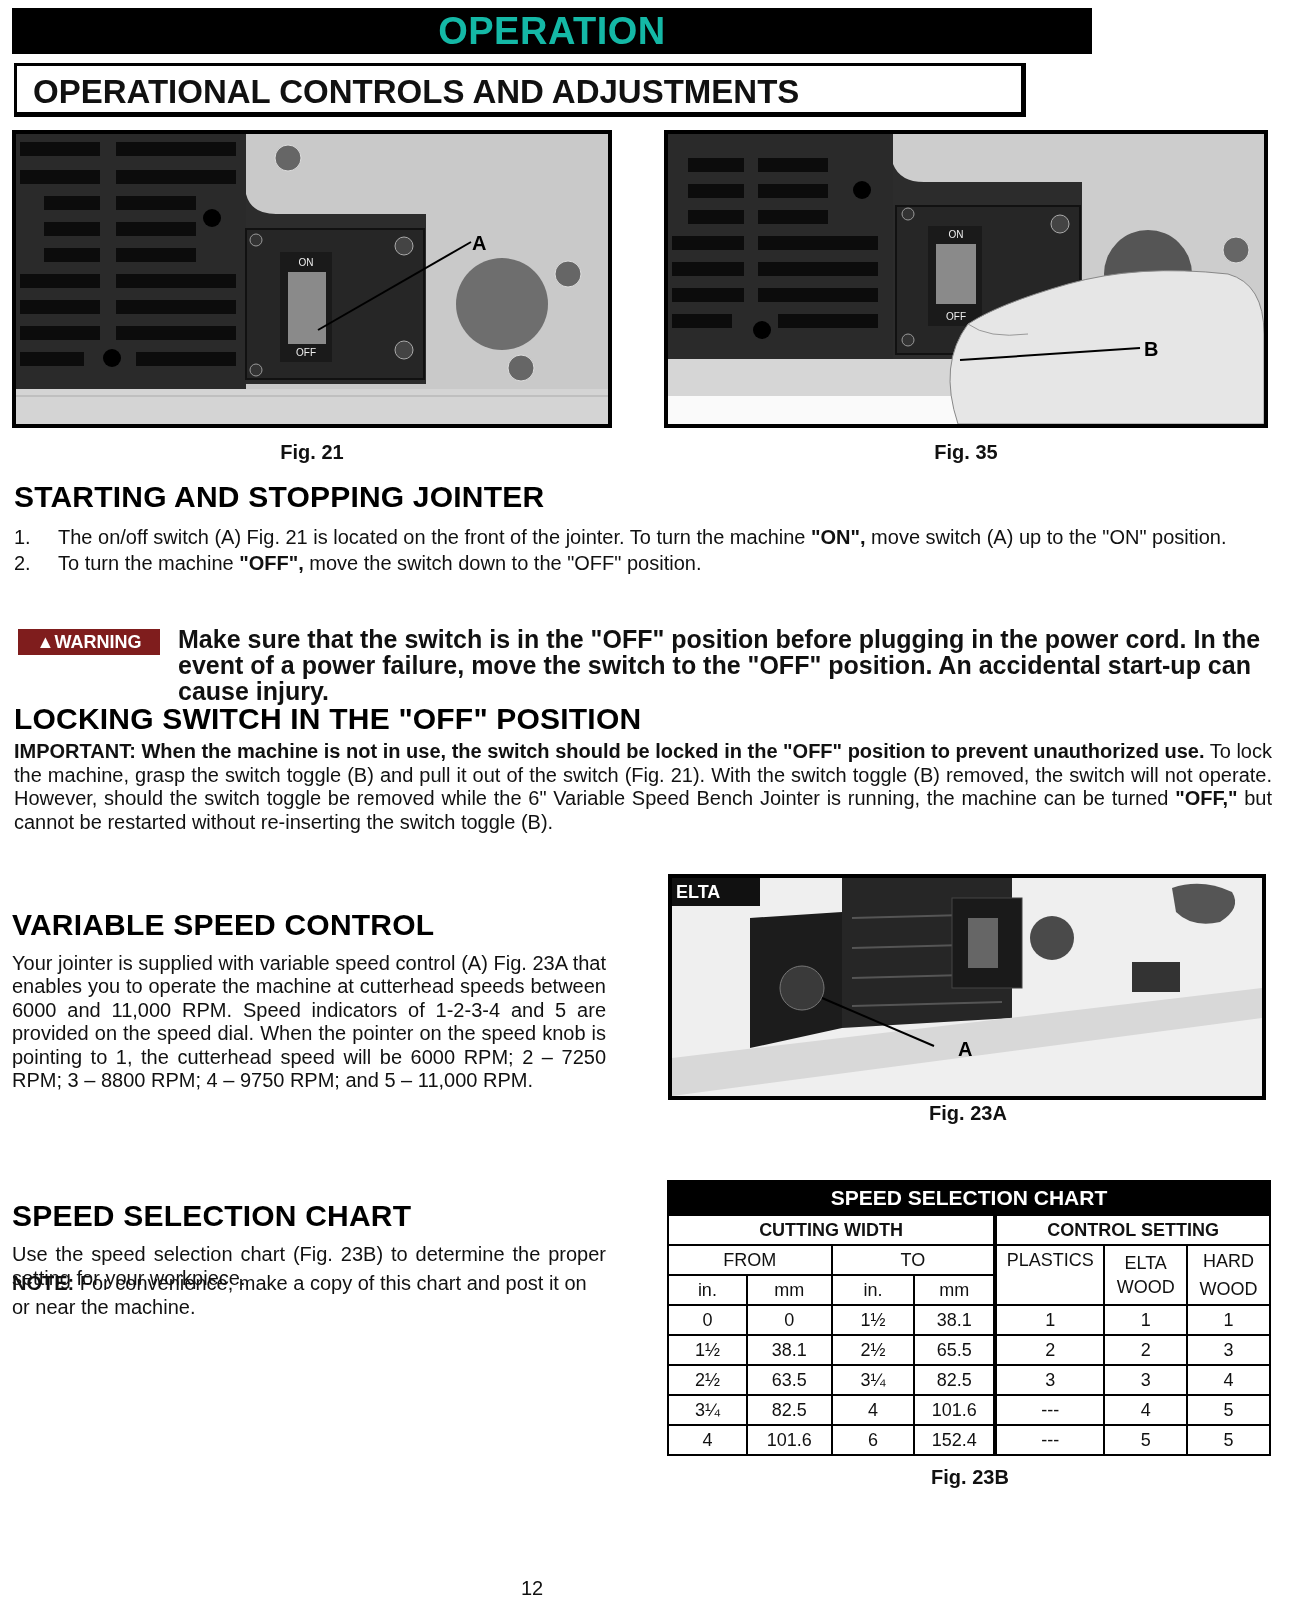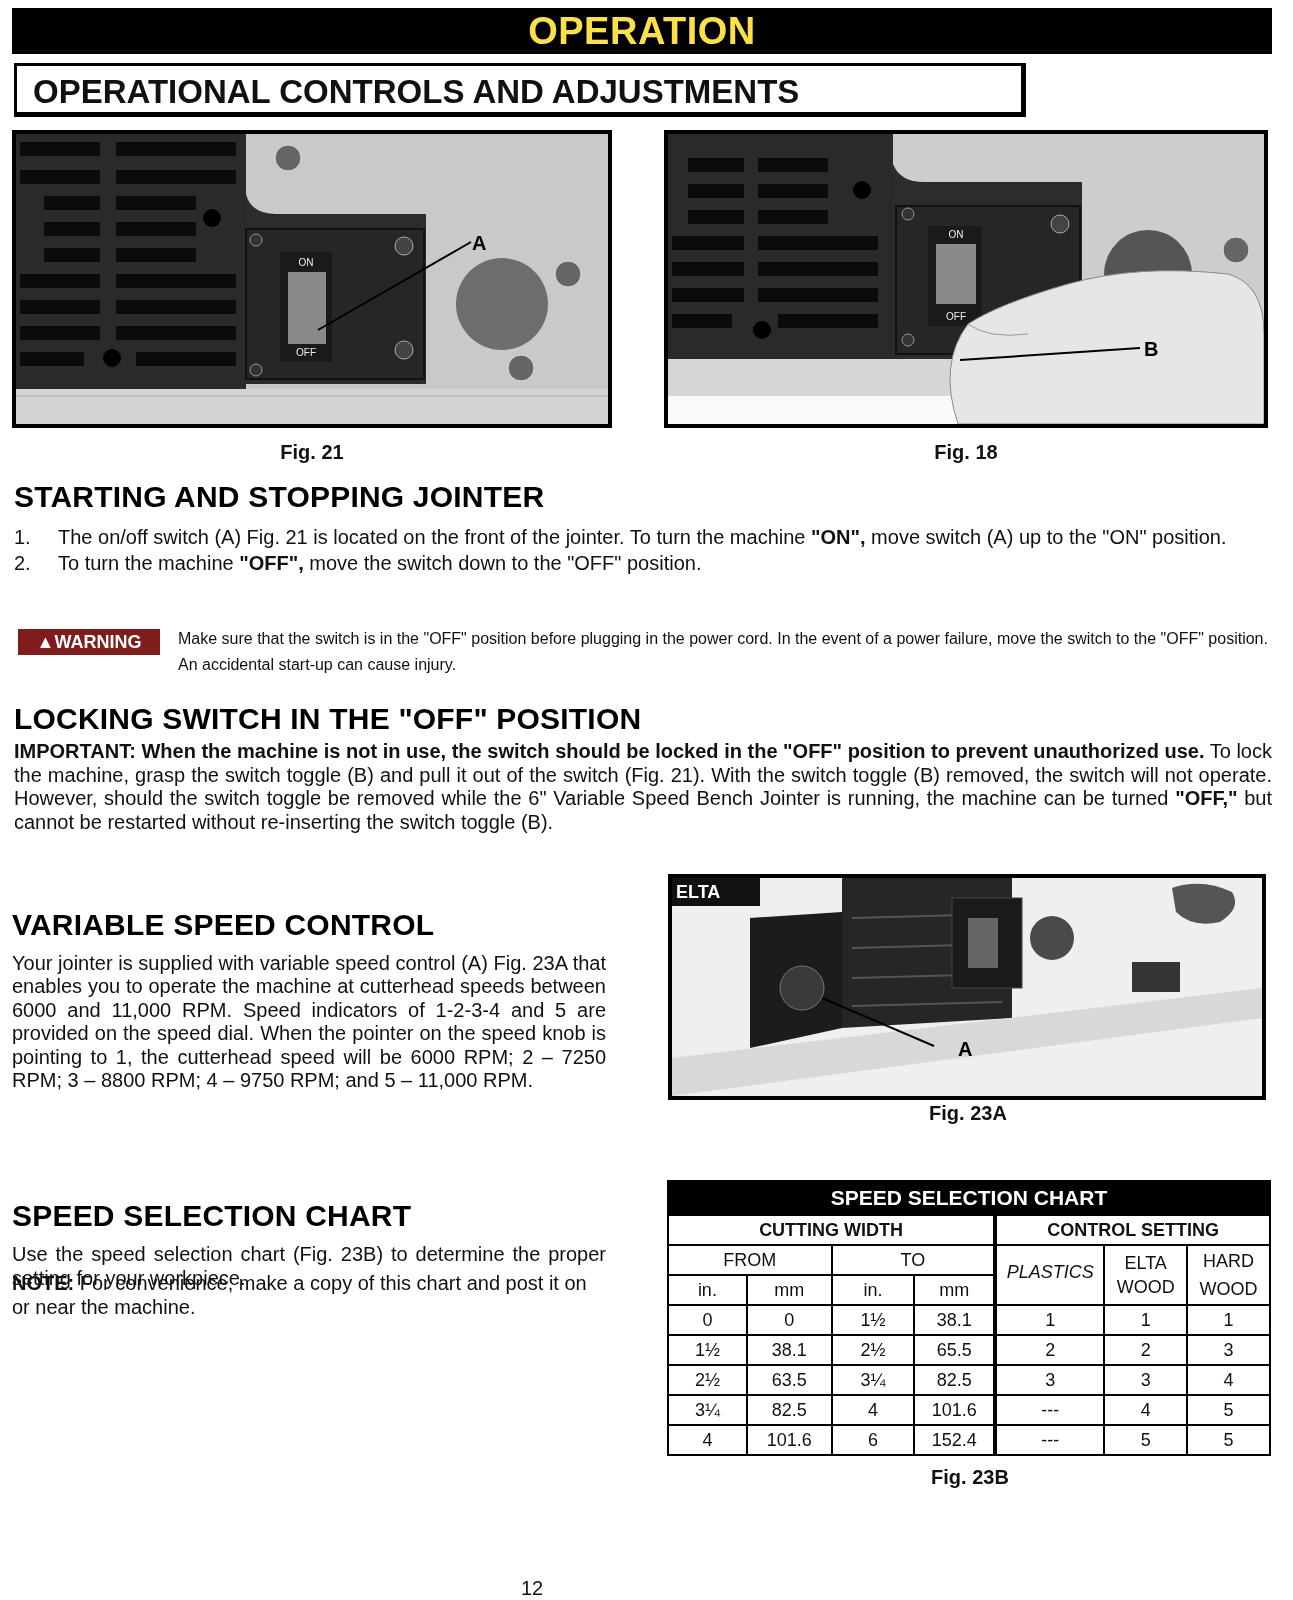--- a/index.html
+++ b/index.html
@@ -1,36 +1,36 @@
 <!DOCTYPE html>
 <html><head>
 <meta charset="utf-8">
 <style>
   * { box-sizing: border-box; margin: 0; padding: 0; }
   html, body { width: 1293px; height: 1600px; background: #ffffff; }
   body { position: relative; font-family: "Liberation Sans", sans-serif; color: #111; overflow: hidden; }
 
-  .banner { position: absolute; left: 12px; top: 8px; width: 1260px; height: 46px; background: #000; color: #fde047;
+  .banner { position: absolute; left: 12px; top: 8px; width: 1080px; height: 46px; background: #000; color: #14b8a6;
             font-family: "Liberation Sans", sans-serif; font-weight: bold; font-size: 38px; text-align: center; line-height: 46px; letter-spacing: 0.5px; }
   .subbanner { position: absolute; left: 14px; top: 63px; width: 1012px; height: 54px; border: 3px solid #000; border-right-width: 5px; border-bottom-width: 5px;
                font-weight: bold; font-size: 33px; line-height: 52px; padding-left: 16px; }
 
   .photo { position: absolute; border: 4px solid #000; background: #9a9a9a; overflow: hidden; }
   .callout { position: absolute; font-weight: bold; font-size: 20px; color: #000; }
   .figcap { position: absolute; font-weight: bold; font-size: 20px; text-align: center; }
 
   h2 { position: absolute; font-weight: bold; font-size: 30px; color: #000; letter-spacing: 0.2px; }
   .para { position: absolute; font-size: 20px; line-height: 24px; color: #111; }
   .justify { text-align: justify; text-align-last: left; }
   .list li { list-style: none; position: relative; padding-left: 44px; }
   .list .num { position: absolute; left: 0; }
 
   .warn-badge { position: absolute; left: 18px; top: 629px; width: 142px; height: 26px; background: #7f1d1d; color: #fff;
                 font-weight: bold; font-size: 18px; line-height: 26px; text-align: center; }
-  .warn-text { position: absolute; left: 178px; top: 626px; width: 1094px; font-weight: normal; font-size: 16px; line-height: 26px; }
+  .warn-text { position: absolute; left: 178px; top: 626px; width: 1094px; font-weight: bold; font-size: 25px; line-height: 26px; }
 
   table.speed { position: absolute; left: 667px; top: 1180px; width: 604px; border-collapse: collapse; font-size: 18px; }
   table.speed td, table.speed th { border: 2px solid #000; text-align: center; height: 30px; padding: 0; font-weight: normal; }
   table.speed .title { background: #000; color: #fff; font-weight: bold; font-size: 21px; height: 34px; }
   table.speed .grp { font-weight: bold; font-size: 18px; }
   table.speed .thick-r { border-right-width: 4px; }
   .page-num { position: absolute; left: 0; width: 1064px; top: 1577px; text-align: center; font-size: 20px; }
 </style>
 </head>
 <body>
@@ -120,21 +120,21 @@
     <circle cx="480" cy="140" r="44" fill="#555"></circle>
     <circle cx="568" cy="116" r="13" fill="#666" stroke="#ddd"></circle>
     <rect x="0" y="225" width="596" height="65" fill="#d6d6d6"></rect>
     <rect x="0" y="262" width="300" height="28" fill="#fafafa"></rect>
     <path d="M290 290 Q270 230 300 190 Q330 170 400 150 Q470 130 560 140 Q596 150 596 200 L596 290 Z" fill="#e6e6e6" stroke="#888"></path>
     <path d="M300 190 Q320 205 360 200" fill="none" stroke="#999"></path>
     <line x1="292" y1="226" x2="472" y2="214" stroke="#000" stroke-width="2"></line>
   </svg>
   <div class="callout" style="left:476px; top:204px;">B</div>
 </div>
-<div class="figcap" style="left:866px; top:441px; width:200px;">Fig. 18</div>
+<div class="figcap" style="left:866px; top:441px; width:200px;">Fig. 35</div>
 
 <h2 style="left:14px; top:480px;">STARTING AND STOPPING JOINTER</h2>
 <ul class="para list" style="left:14px; top:525px; width:1258px;">
   <li style="margin-bottom:2px;">
     <span class="num">1.</span><span>The on/off switch (A) Fig. 21 is located on the front of the jointer. To turn the machine </span><b>"ON",</b><span> move switch (A) up to the "ON" position.</span>
   </li>
   <li>
     <span class="num">2.</span><span>To turn the machine </span><b>"OFF",</b><span> move the switch down to the "OFF" position.</span>
   </li>
 </ul>
@@ -189,21 +189,21 @@
       <tr>
     <th colspan="7" class="title">SPEED SELECTION CHART</th>
   </tr>
   <tr>
     <td colspan="4" class="grp thick-r">CUTTING WIDTH</td>
     <td colspan="3" class="grp">CONTROL SETTING</td>
   </tr>
   <tr>
     <td colspan="2">FROM</td>
     <td colspan="2" class="thick-r">TO</td>
-    <td rowspan="2" style="vertical-align:top; padding-top:16px; width:108px;font-style:italic;">PLASTICS</td>
+    <td rowspan="2" style="vertical-align:top; padding-top:4px; width:108px;">PLASTICS</td>
     <td rowspan="2" style="width:82px; line-height:24px;">ELTA WOOD</td>
     <td rowspan="2" style="width:82px; line-height:28px;">HARD WOOD</td>
   </tr>
   <tr>
     <td style="width:78px;">in.</td>
     <td style="width:84px;">mm</td>
     <td style="width:82px;">in.</td>
     <td style="width:80px;" class="thick-r">mm</td>
   </tr>
   <tr>

